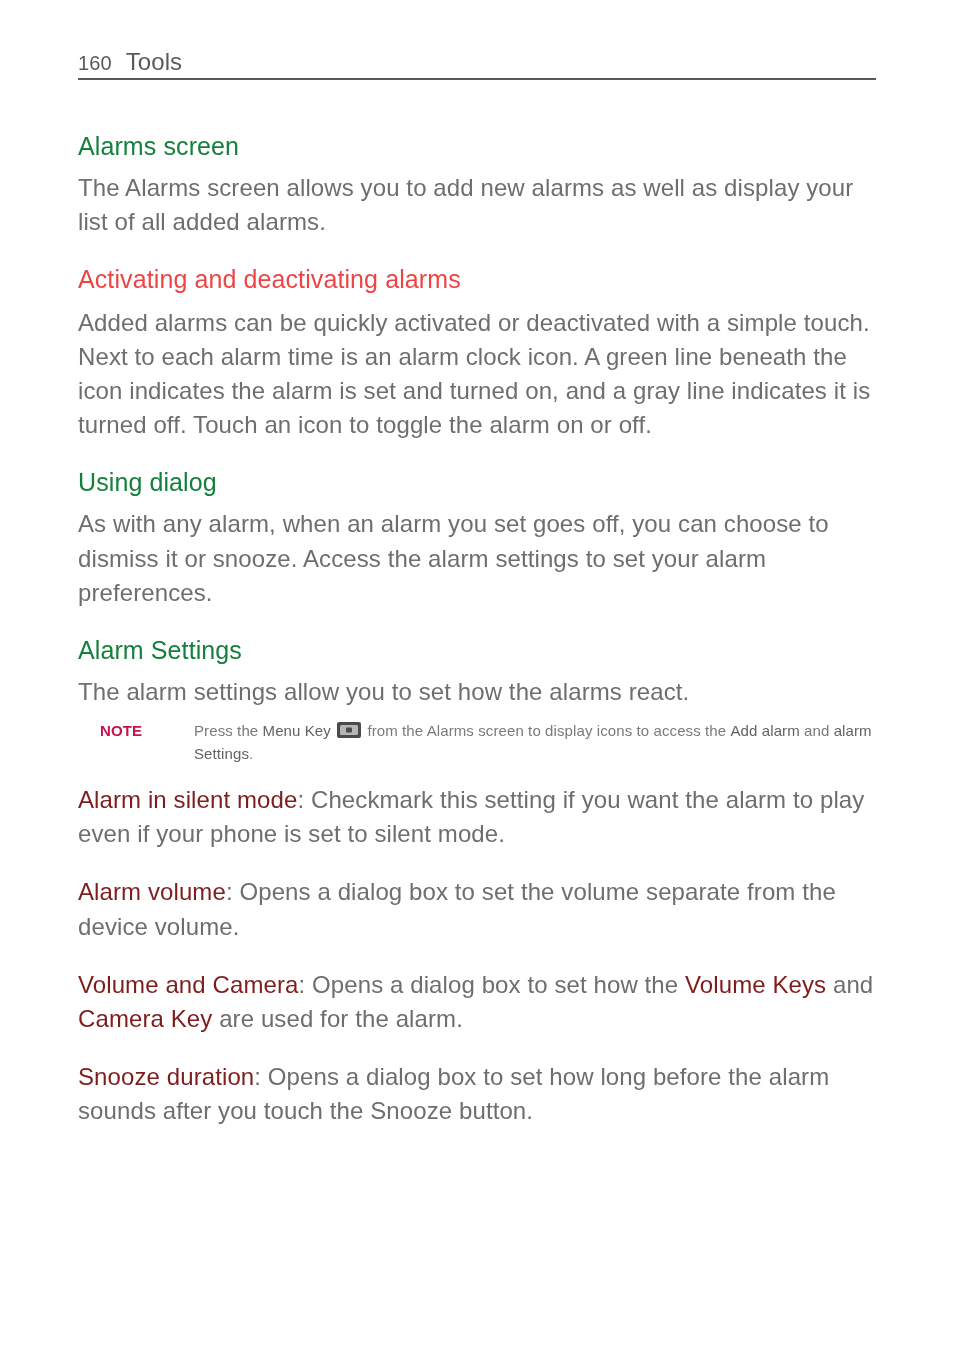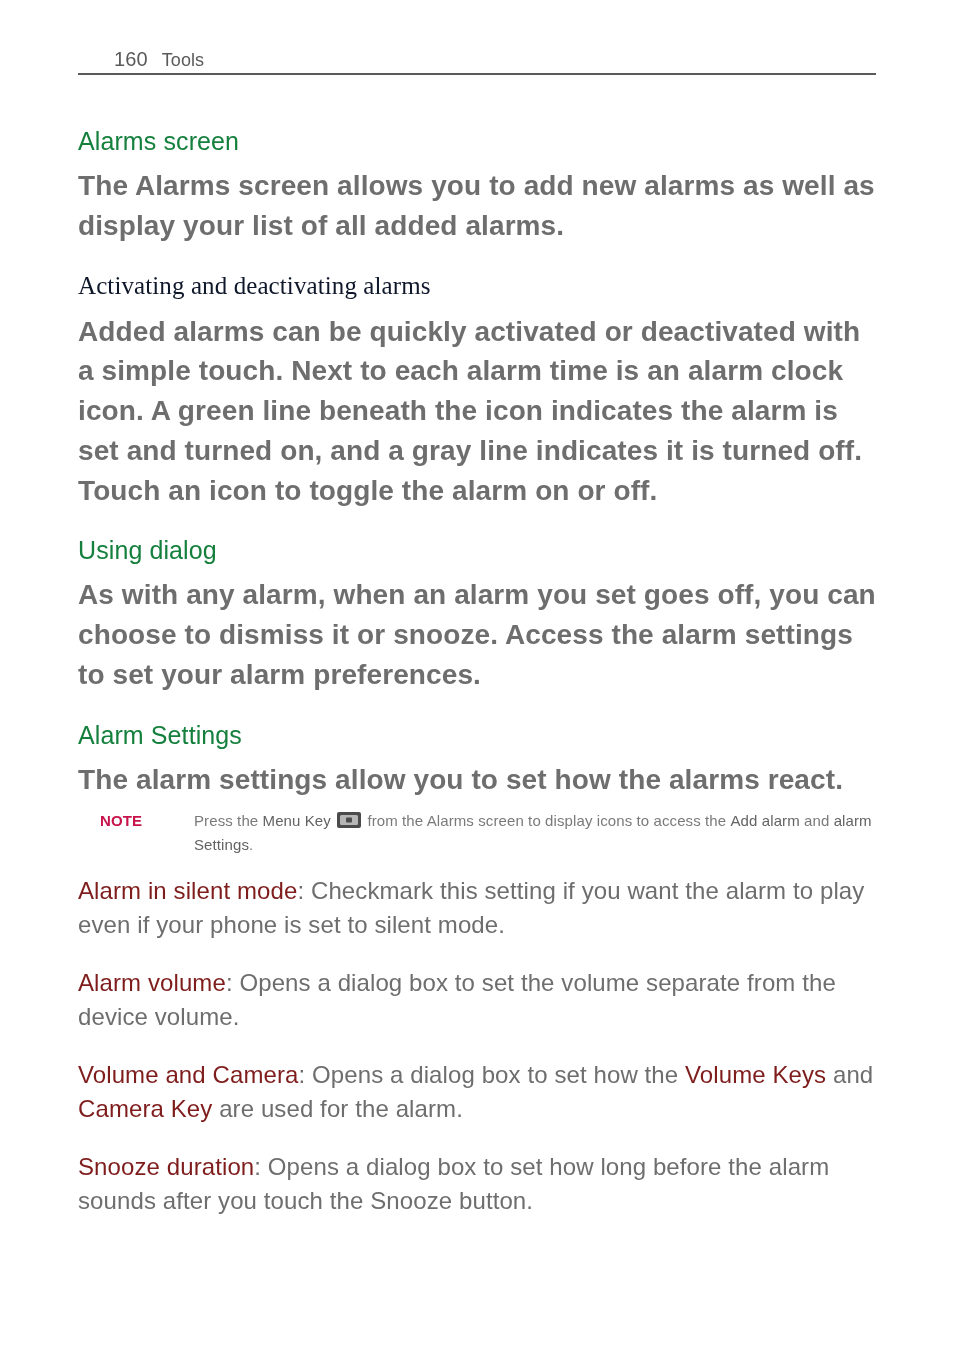--- a/index.html
+++ b/index.html
@@ -22,46 +22,44 @@
     align-items: baseline;
     border-bottom: 2px solid #5a5a5a;
     padding-bottom: 2px;
     margin-bottom: 52px;
   }
   .page-num {
     font-size: 20px;
     color: #5a5a5a;
     font-weight: 400;
     margin-right: 14px;
-    margin-left: 36px;
   }
   .chapter {
-    font-size: 18px;
+    font-size: 24px;
     color: #5a5a5a;
     font-weight: 400;
   }
   .h2-red {
     font-size: 25px;
     color: #15803d;
     font-weight: 400;
     margin: 0 0 10px 0;
   }
   .h3-dark {
     font-size: 25px;
-    color: #0f172a;
+    color: #ef4444;
     font-weight: 500;
     margin: 0 0 12px 0;
-    font-family: Liberation Serif, serif;
   }
   .body-text {
-    font-size: 28px;
+    font-size: 24px;
     line-height: 1.42;
     color: #6e6e6e;
     margin: 0 0 26px 0;
-    font-weight: 700;
+    font-weight: 400;
   }
   .note-row {
     display: flex;
     align-items: flex-start;
     font-size: 15px;
     line-height: 1.55;
     color: #7a7a7a;
     margin: 2px 0 18px 0;
   }
   .note-label {

